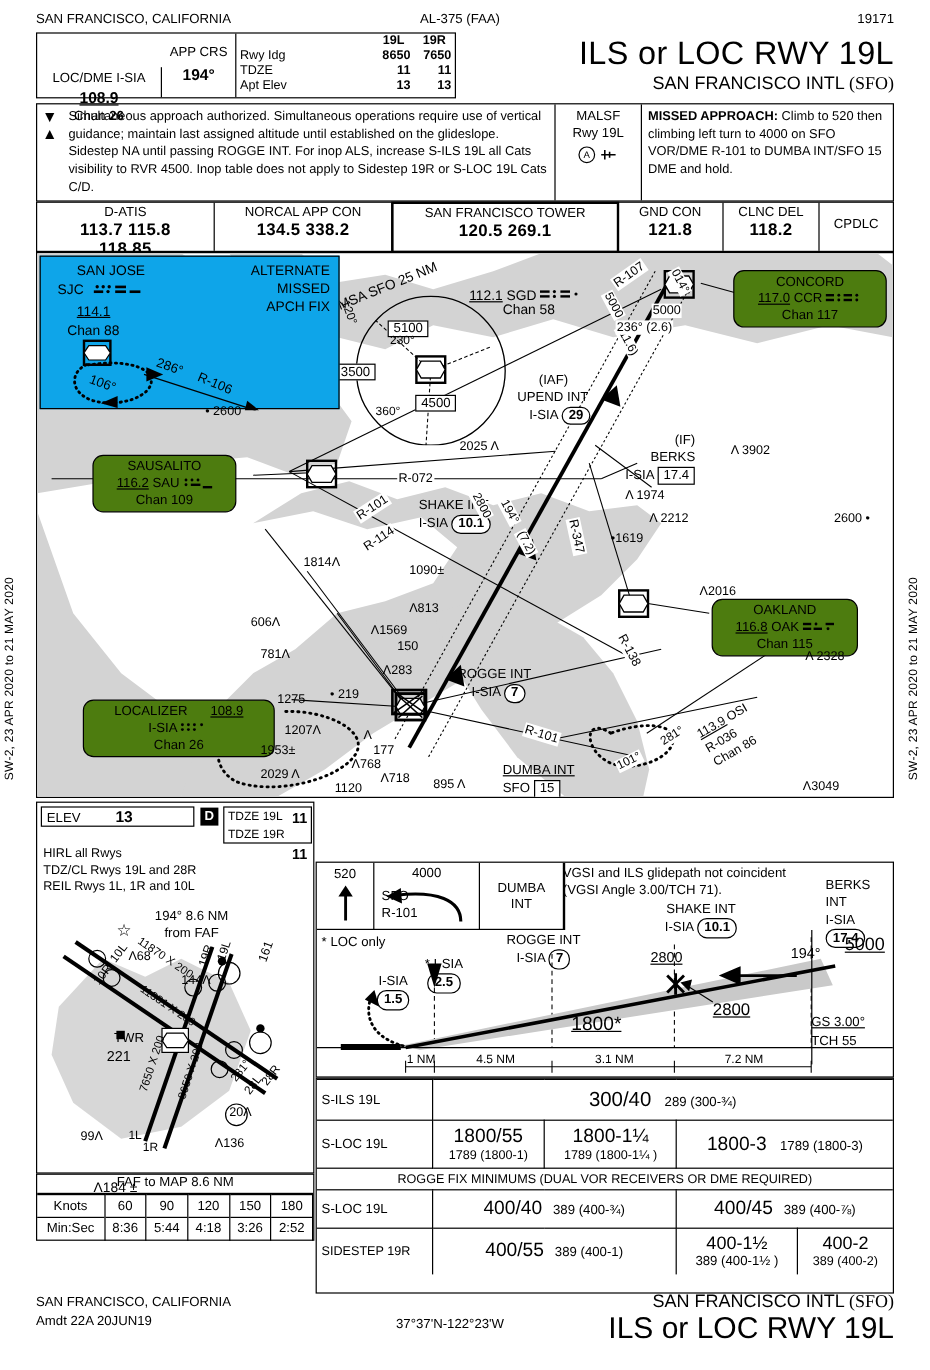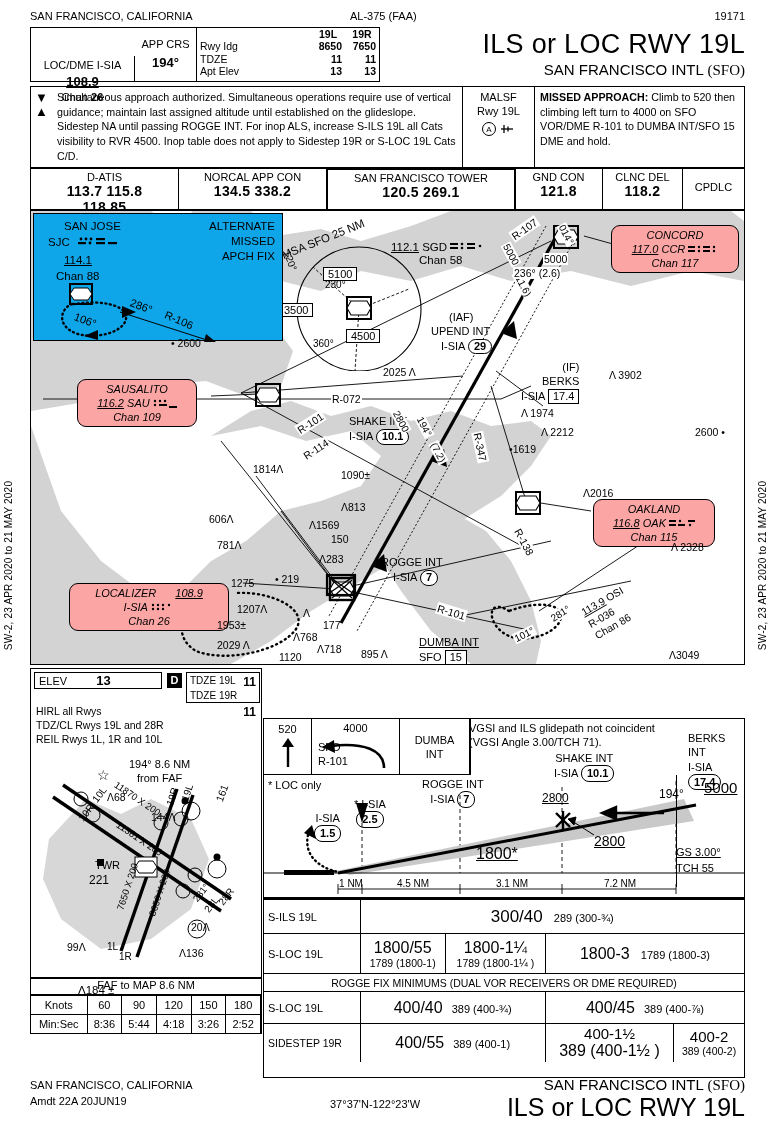--- a/index.html
+++ b/index.html
@@ -55,22 +55,22 @@
   
   .commrow { position:absolute; left:30px; top:168px; width:715px; height:42px; border:1.5px solid #000; display:flex; }
   .commcell { border-right:1px solid #000; text-align:center; font-size:11px; padding-top:2px; }
   .commcell:last-child { border-right:none; }
   .commcell .f { font-size:14px; font-weight:bold; letter-spacing:.3px; }
   .twrcell { border:2.5px solid #000; margin:-1.5px -1px; }
 
   
   .plan { position:absolute; left:30px; top:210px; width:715px; height:455px; border:1.5px solid #000; overflow:hidden; background:#fff; }
 
-  .navbox { position:absolute; border:1px solid #000; border-radius:9px; background:#fca5a5;
-            text-align:center; font-size:11px; line-height:1.28; padding:2px 6px;font-style:italic; }
+  .navbox { position:absolute; border:1px solid #000; border-radius:9px; background:#4d7c0f;
+            text-align:center; font-size:11px; line-height:1.28; padding:2px 6px; }
   .navbox.hv { border-width:1.6px; }
 
   .fixlabel { position:absolute; font-size:11px; line-height:1.25; }
   .dmebox { display:inline-block; border:1px solid #000; border-radius:8px; padding:0 5px; font-size:11px; font-weight:bold; background:#fff; }
   .sqbox { display:inline-block; border:1px solid #000; padding:0 4px; font-size:11px; background:#fff; }
   .elevpt { position:absolute; font-size:10.5px; }
   .rlbl { position:absolute; font-size:10.5px; background:#fff; padding:0 1px; }
 
   
   .vleft, .vright { position:absolute; font-size:10px; letter-spacing:.2px; white-space:nowrap; }
@@ -543,21 +543,21 @@
     <div class="elevpt" style="left:278px;top:308px">Λ<span>1569</span></div>
     <div class="elevpt" style="left:178px;top:302px"><span>606</span>Λ</div>
     <div class="elevpt" style="left:186px;top:328px"><span>781</span>Λ</div>
     <div class="elevpt" style="left:300px;top:322px"><span>150</span></div>
     <div class="elevpt" style="left:288px;top:342px">Λ<span>283</span></div>
     <div class="elevpt" style="left:200px;top:366px"><span>1275</span></div>
     <div class="elevpt" style="left:244px;top:362px">• <span>219</span></div>
     <div class="elevpt" style="left:206px;top:392px"><span>1207</span>Λ</div>
     <div class="elevpt" style="left:186px;top:408px"><span>1953±</span></div>
     <div class="elevpt" style="left:186px;top:428px"><span>2029</span> Λ</div>
-    <div class="elevpt" style="left:272px;top:396px">Λ<br><span style="margin-left:20px">177</span></div>
+    <div class="elevpt" style="left:272px;top:396px">Λ<br><span style="margin-left:8px">177</span></div>
     <div class="elevpt" style="left:262px;top:420px">Λ<span>768</span></div>
     <div class="elevpt" style="left:286px;top:432px">Λ<span>718</span></div>
     <div class="elevpt" style="left:248px;top:440px"><span>1120</span></div>
     <div class="elevpt" style="left:330px;top:437px"><span>895</span> Λ</div>
     <div class="elevpt" style="left:640px;top:330px">Λ <span>2328</span></div>
     <div class="elevpt" style="left:638px;top:438px">Λ<span>3049</span></div>
 
     <svg class="abs" style="left:292px;top:356px" width="46" height="44">
       <rect x="4" y="8" width="28" height="20" fill="none" stroke="#000" stroke-width="2.2"></rect>
       <line x1="5" y1="9" x2="31" y2="27" stroke="#000" stroke-width="1.3"></line>
@@ -841,21 +841,21 @@
         </td>
       </tr>
       <tr>
         <td class="catcell" style="height:38px;border-left:none;border-bottom:none;font-size:10.5px">SIDESTEP 19R</td>
         <td class="ctr" colspan="2" style="border-bottom:none">
           <span style="font-size:16px">400/55</span>
           <span style="font-size:11px;margin-left:6px">389 (400-1)</span>
         </td>
         <td class="ctr" style="border-bottom:none">
           <div style="font-size:15px">400-1½</div>
-          <div style="font-size:16px">389 (400-1½ )</div>
+          <div style="font-size:11px">389 (400-1½ )</div>
         </td>
         <td class="ctr" style="border-right:none;border-bottom:none">
           <div style="font-size:15px">400-2</div>
           <div style="font-size:10.5px">389 (400-2)</div>
         </td>
       </tr>
     </tbody>
       </table>
   </div>
 

